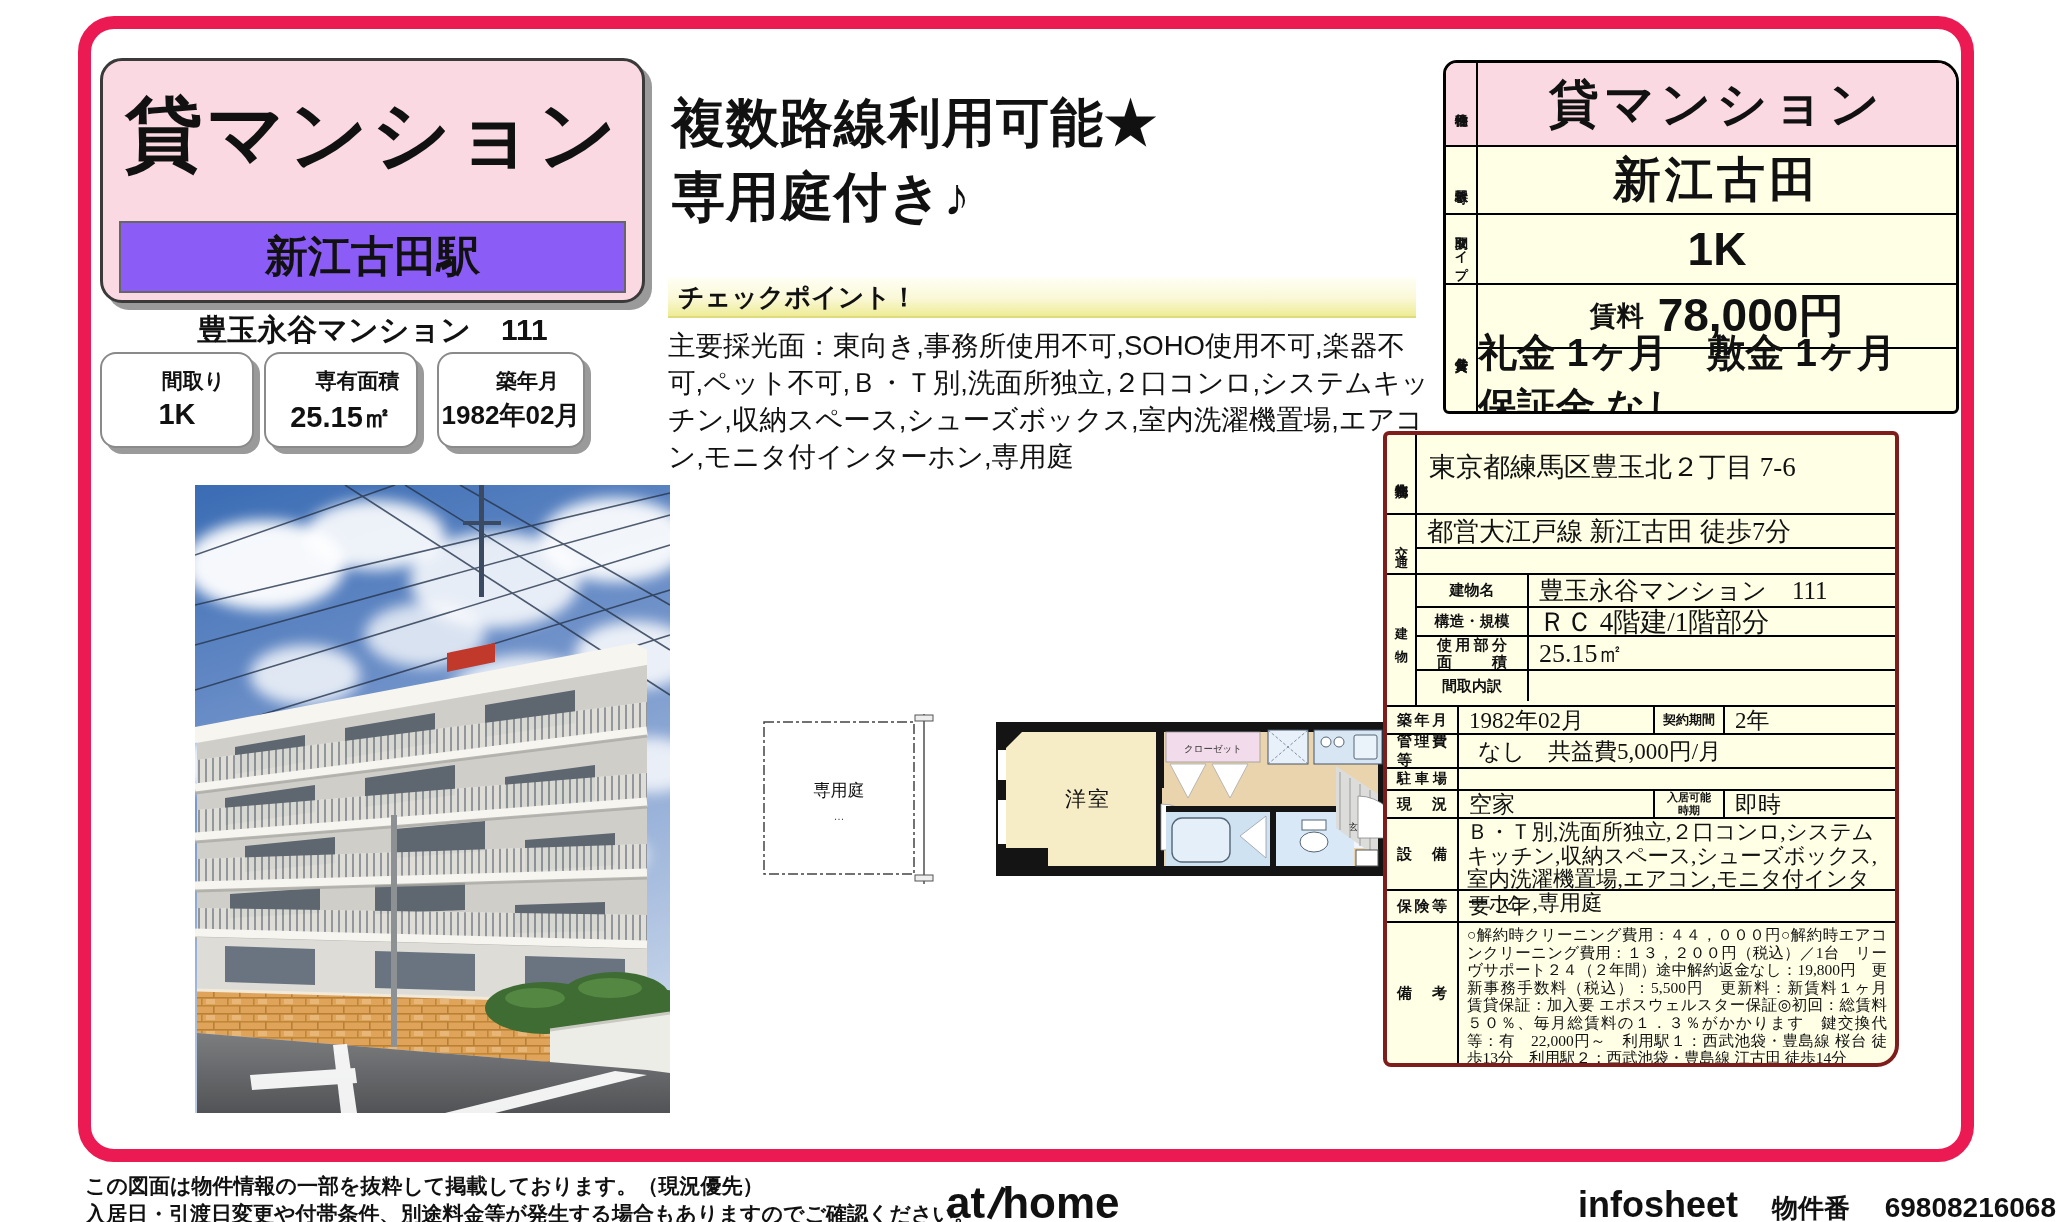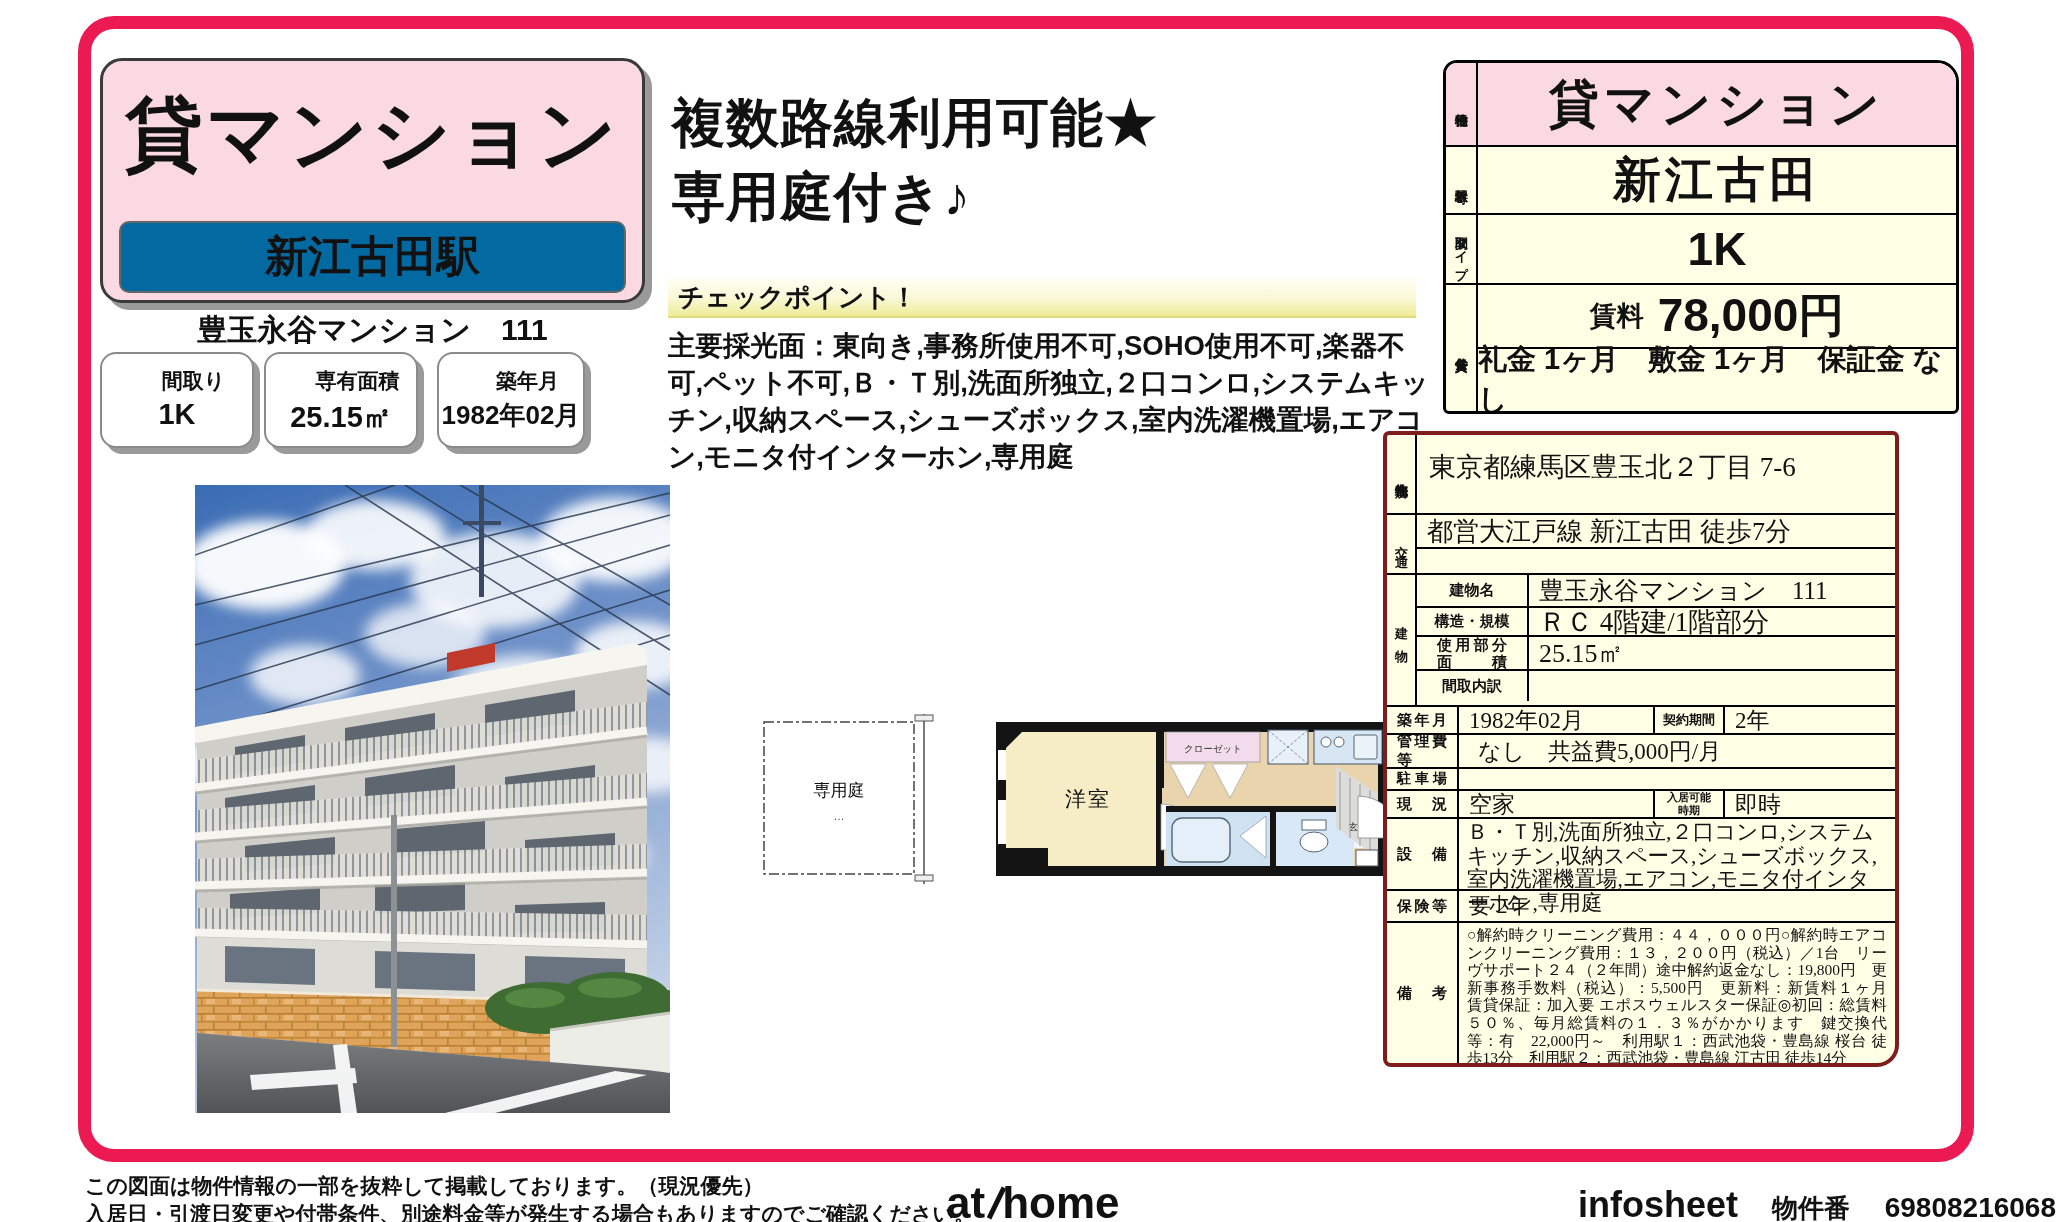--- a/index.html
+++ b/index.html
@@ -10,53 +10,53 @@
   .abs { position:absolute; }
 
   
   .frame { left:78px; top:16px; width:1896px; height:1146px; border:13px solid #EC1A52; border-radius:36px; }
 
   
   .hero-card { left:100px; top:58px; width:545px; height:245px; background:#FBD9E3;
     border:3px solid #3a3a3a; border-radius:22px; box-shadow:7px 7px 0 #9a9a9a; }
   .hero-type { position:absolute; left:0; top:22px; width:100%; text-align:center;
     font-size:78px; font-weight:800; letter-spacing:3px; }
-  .hero-station { position:absolute; left:16px; top:160px; width:507px; height:72px; background:#0369a1;
-    border:2px solid #666; border-radius:10px; text-align:center; font-size:43px; font-weight:700; line-height:66px; }
+  .hero-station { position:absolute; left:16px; top:160px; width:507px; height:72px; background:#8b5cf6;
+    border:2px solid #666; border-radius:0; text-align:center; font-size:43px; font-weight:700; line-height:66px; }
   .bldg-title { left:100px; top:310px; width:545px; text-align:center; font-size:30px; font-weight:700; }
 
   
   .chip { top:352px; height:96px; background:#fff; border:2px solid #8a8a8a; border-radius:16px;
     box-shadow:6px 6px 0 #9a9a9a; text-align:center; }
   .chip .cl { font-size:21px; margin-top:13px; font-weight:600;padding-left:33px; }
   .chip .cv { font-size:29px; font-weight:700; margin-top:3px; }
 
   
   .headline { left:672px; top:86px; font-size:53px; font-weight:800; line-height:74px; letter-spacing:1px; }
   .checkpoint { left:668px; top:277px; width:748px; height:41px; line-height:41px; padding-left:10px;
     font-size:26px; font-weight:700;
     background:linear-gradient(180deg,#FFFFF6 0%,#FAF8D6 55%,#EEEC96 100%);
     border-bottom:2px solid #DDDB7E; }
-  .desc { left:668px; top:327px; width:766px; font-size:27.5px; line-height:37px; font-weight:700; }
+  .desc { left:668px; top:327px; width:766px; font-size:27.5px; line-height:37px; font-weight:400; }
 
   
   .sumtable { left:1443px; top:60px; width:516px; height:354px; background:#FFFFE6;
     border:3px solid #000; border-radius:14px 22px 6px 6px; display:grid;
     grid-template-columns:32px 1fr; grid-template-rows:82px 68px 70px 64px 64px; overflow:hidden; }
   .scell { display:flex; align-items:center; justify-content:center; }
   .sl { border-right:2px solid #000; writing-mode:vertical-rl; text-orientation:upright;
     font-size:13px; font-weight:700; }
   .bt { border-top:2px solid #000; }
   .pinkbg { background:#FBD9E3; }
   .sv-type { font-size:50px; font-weight:800; letter-spacing:5px; }
   .sv-station { font-size:48px; font-weight:800; letter-spacing:4px; }
   .sv-plan { font-size:46px; font-weight:800; }
   .rent-lbl { font-size:27px; font-weight:700; margin-right:14px; }
   .rent-val { font-size:46px; font-weight:800; }
-  .sv-terms { font-size:29px; font-weight:700; }
+  .sv-terms { font-size:39px; font-weight:700; }
 
   
   .dettable { left:1383px; top:431px; width:516px; background:#FFFFE6; border:4px solid #7f1d1d;
     border-radius:6px 6px 22px 8px; overflow:hidden; }
   .drow { display:flex; border-top:2px solid #000; }
   .drow:first-child { border-top:none; }
   .dlbl { flex:0 0 30px; border-right:2px solid #000; display:flex; align-items:center; justify-content:center;
     writing-mode:vertical-rl; text-orientation:upright; font-size:13px; font-weight:700; }
   .ls8 { letter-spacing:9px; }
   .ls20 { letter-spacing:24px; }

